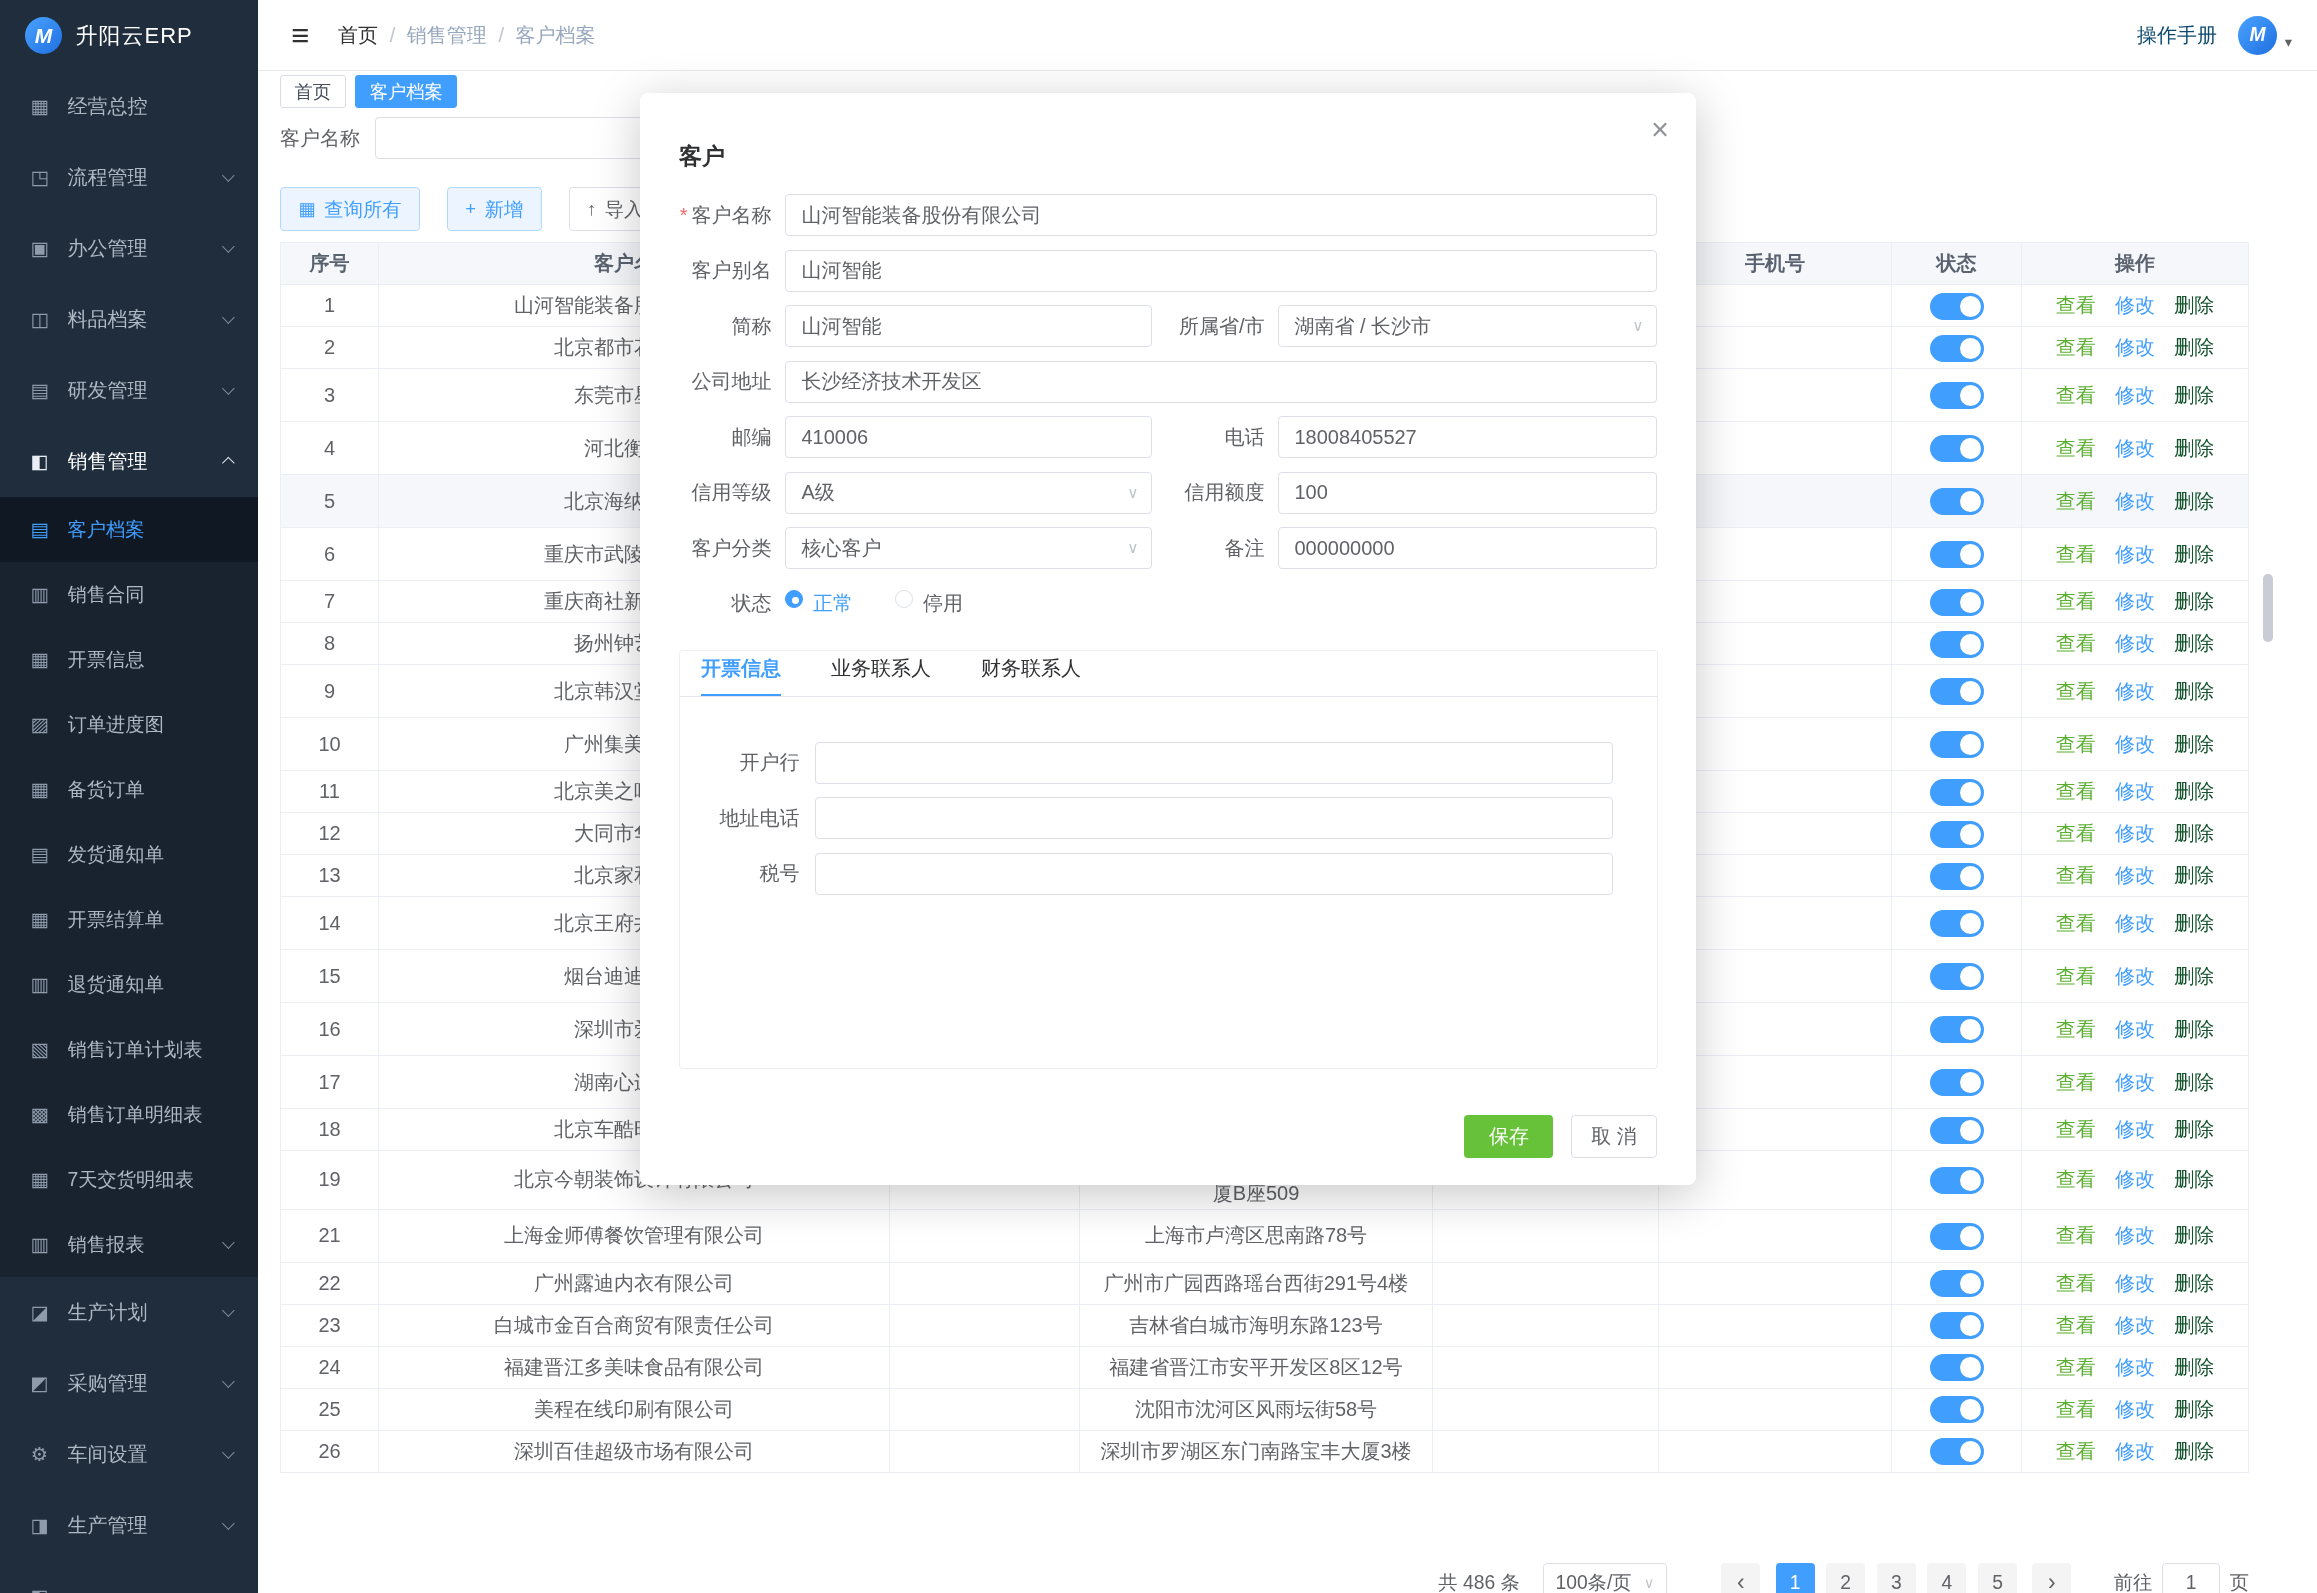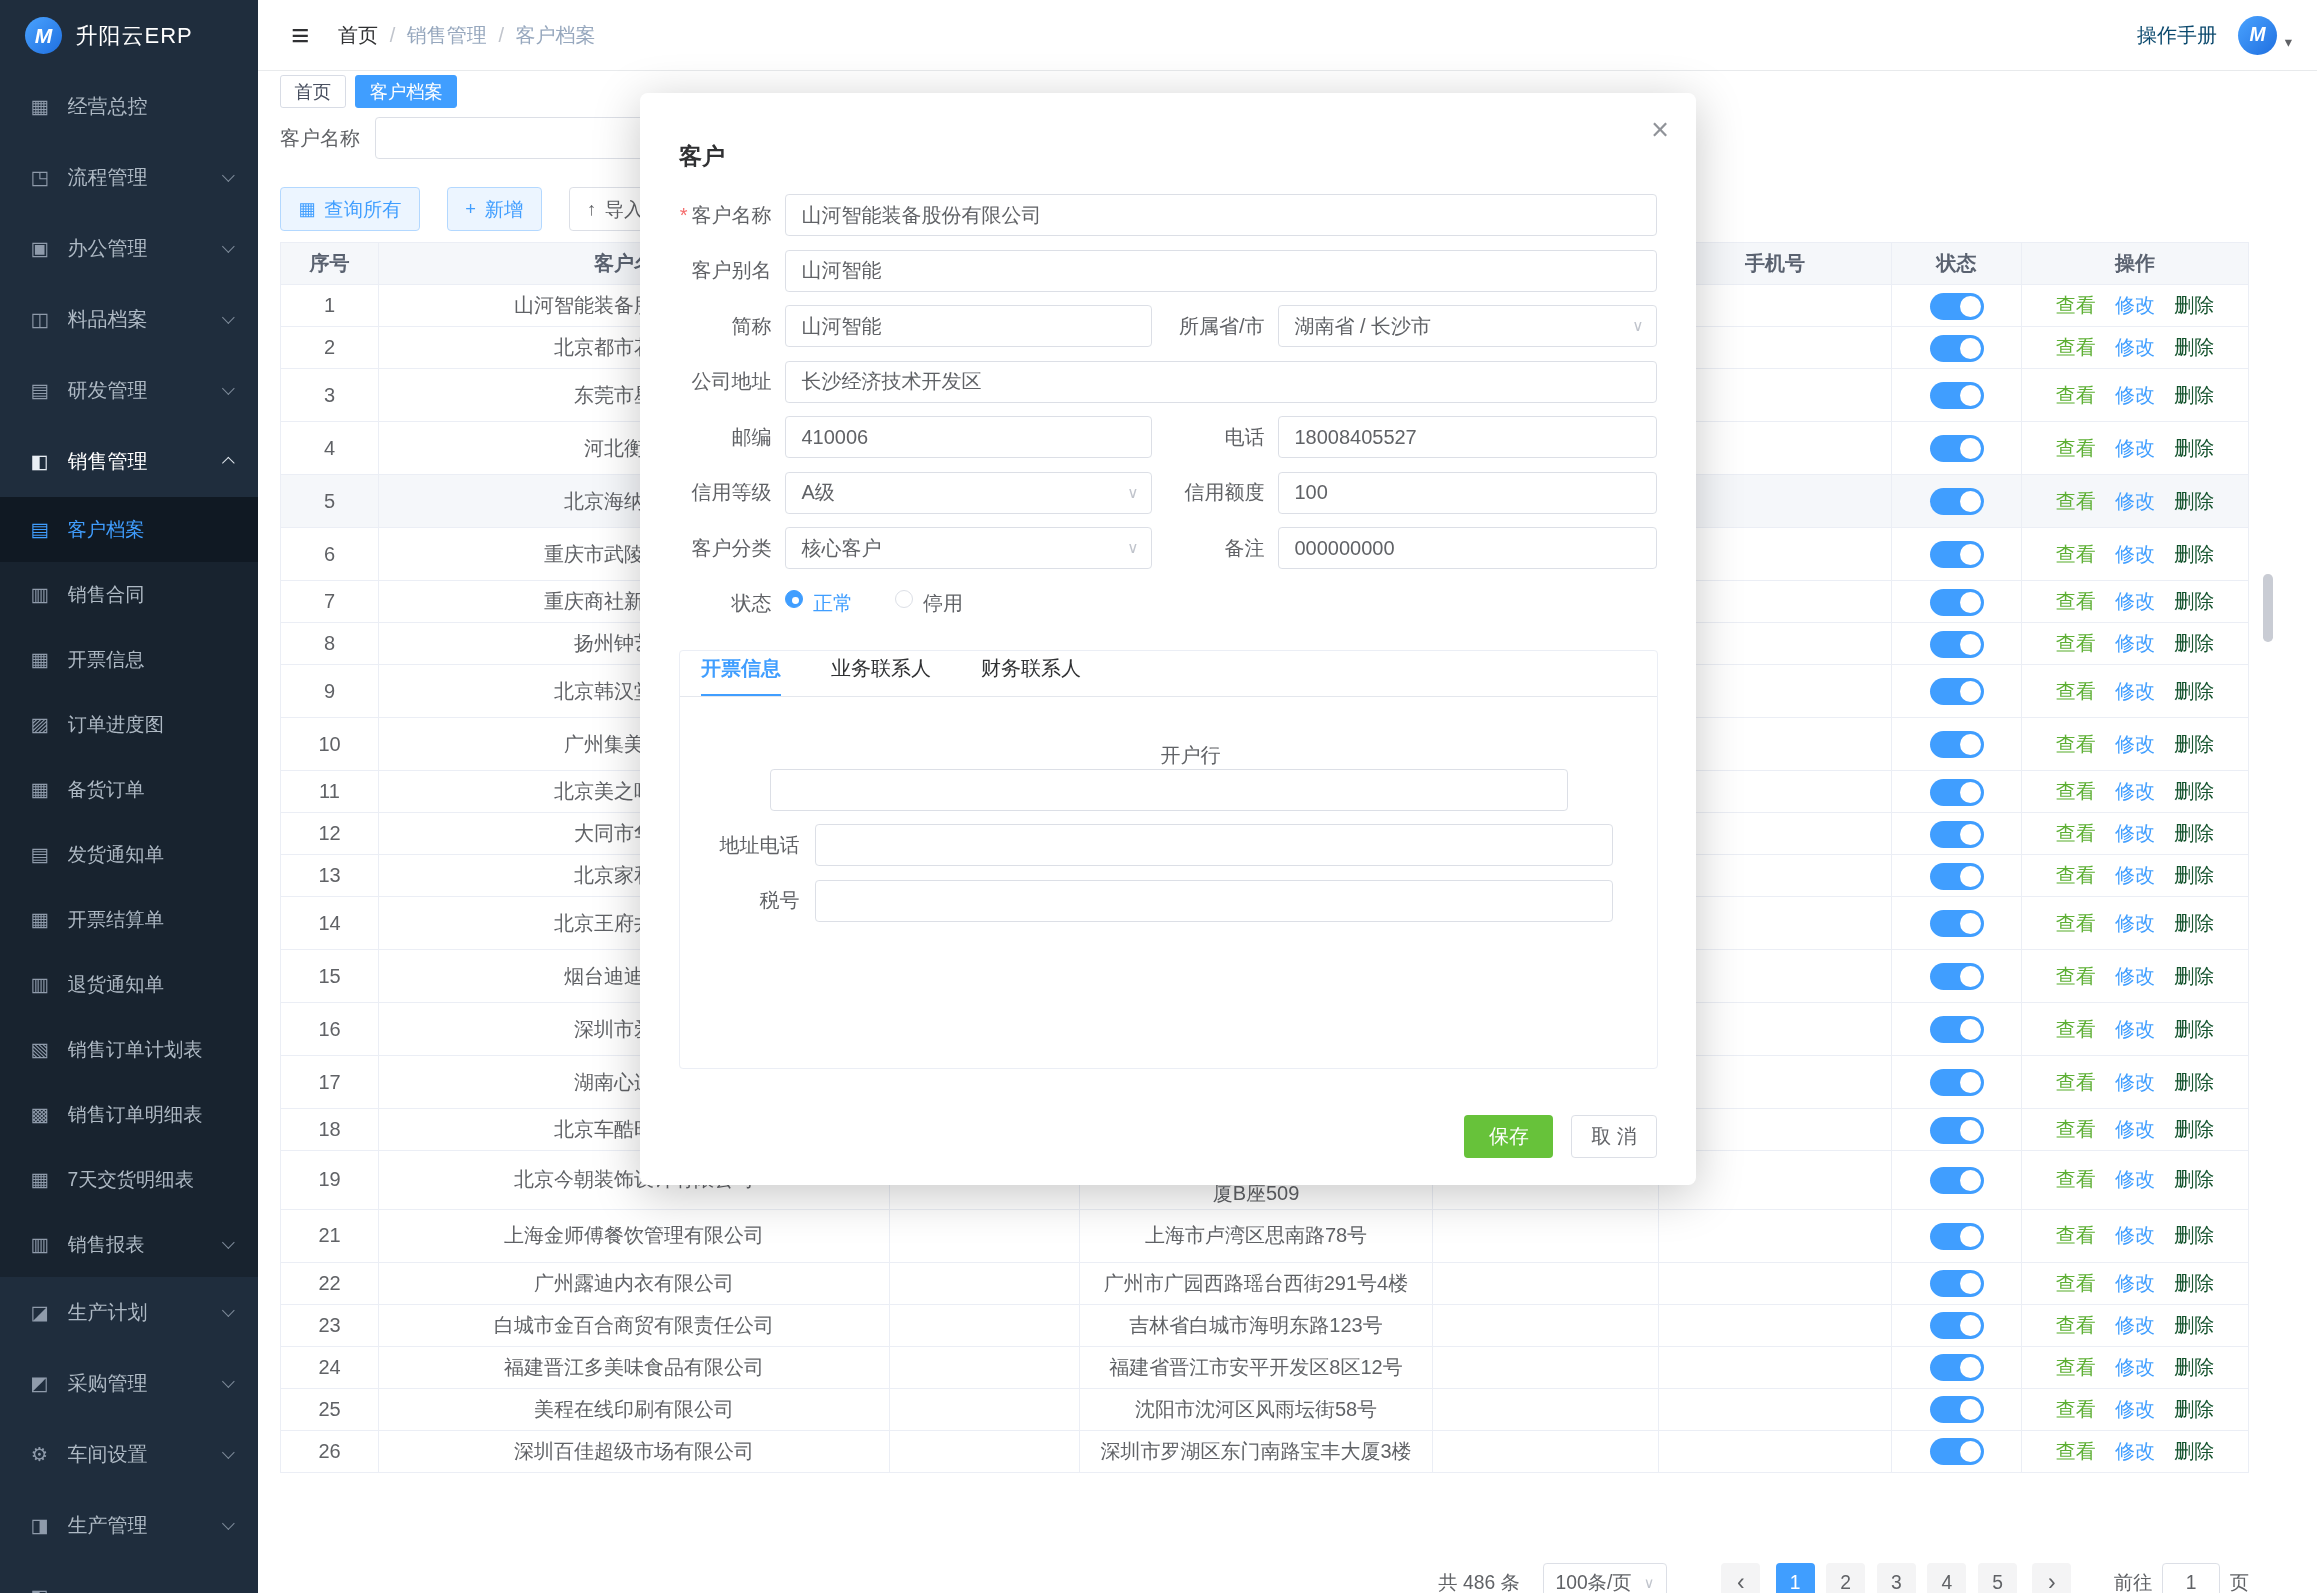--- a/index.html
+++ b/index.html
@@ -106,21 +106,21 @@
   .radio-item.sel .rdot { background:#409eff; border-color:#409eff; }
   .radio-item.sel .rdot::after { content:""; position:absolute; left:5.8px; top:5.8px; width:6.8px; height:6.8px; border-radius:50%; background:#fff; }
   .radio-item.sel .rlabel { color:#409eff; }
   .radio-item .rlabel { color:#606266; }
 
   .tabbox { margin-top:25px; width:979px; height:419px; border:1px solid #ebeef5; border-radius:3.9px; }
   .tabbar { height:46px; border-bottom:1px solid #e4e7ed; display:flex; align-items:flex-end; padding-left:21px; gap:50px; }
   .mtab { font-size:20px; color:#303133; padding-bottom:11.6px; cursor:pointer; border-bottom:2.9px solid transparent; }
   .mtab.active { color:#409eff; border-bottom-color:#409eff; font-weight:600; }
   .trow { display:flex; align-items:center; margin-bottom:13.5px; }
-  .trow:first-of-type { margin-top:45px;flex-direction:column; }
+  .trow:first-of-type { margin-top:45px; }
   .tlabel { width:135px; flex:none; text-align:right; padding-right:15.4px; font-size:20px; color:#606266; white-space:nowrap; }
   .tinput { width:798px; }
   .modal-footer { position:absolute; right:39px; bottom:27px; display:flex; align-items:flex-end; gap:17.4px; }
   .btn-save { height:43px; min-width:89px; padding:0 23px; background:#5daf34; background:#67c23a; color:#fff; border:none; border-radius:3.9px; font-size:20px; font-family:inherit; cursor:pointer; }
   .btn-cancel { height:43px; min-width:77px; padding:0 19.3px; background:#fff; color:#606266; border:1px solid #dcdfe6; border-radius:3.9px; font-size:20px; font-family:inherit; cursor:pointer; }
 </style>
 </head>
 <body>
 
 <div id="page">

